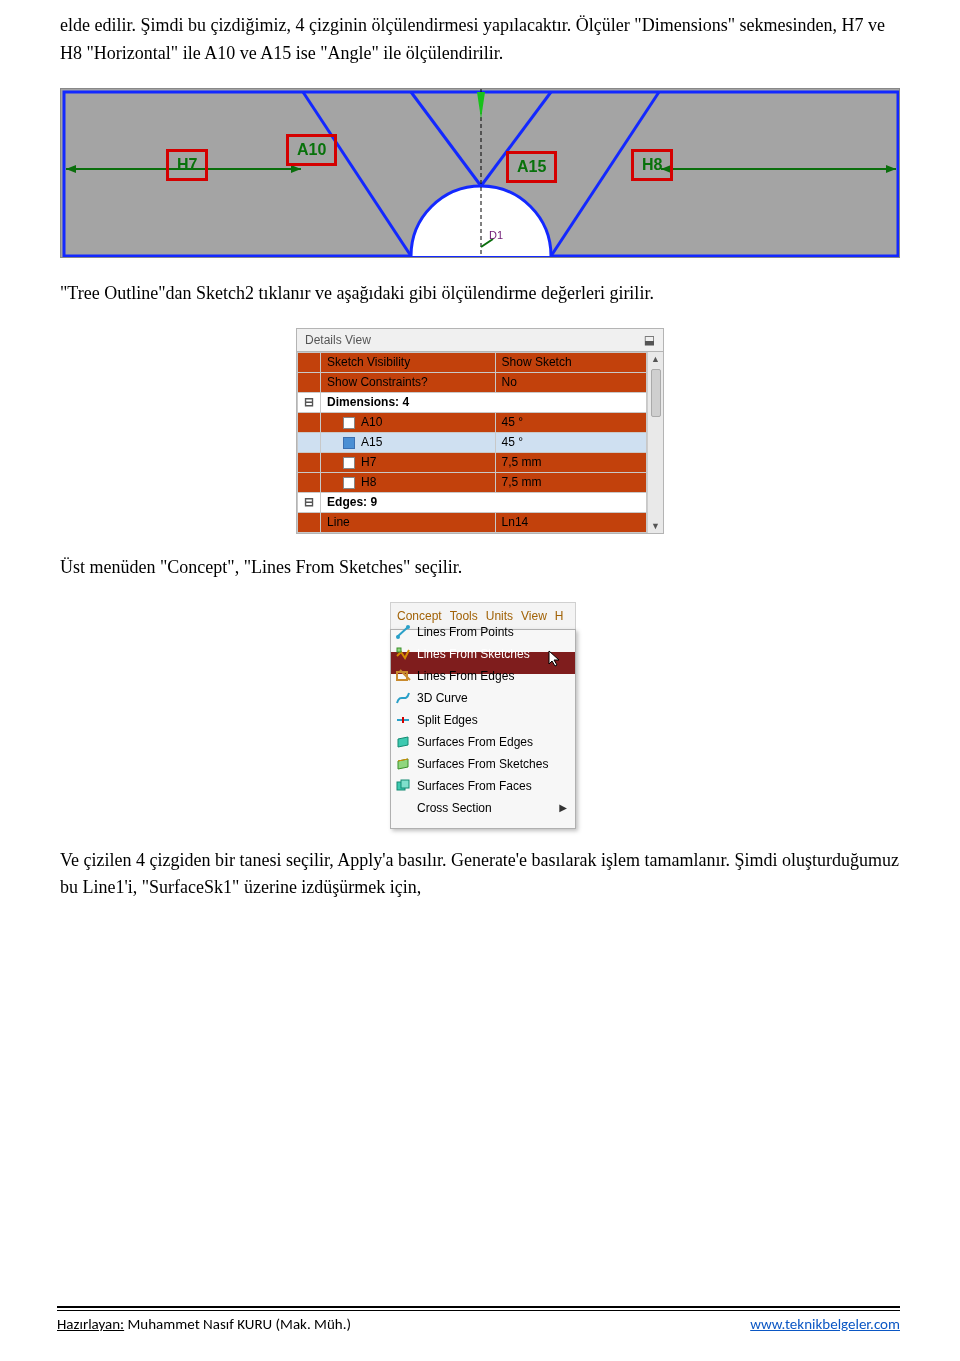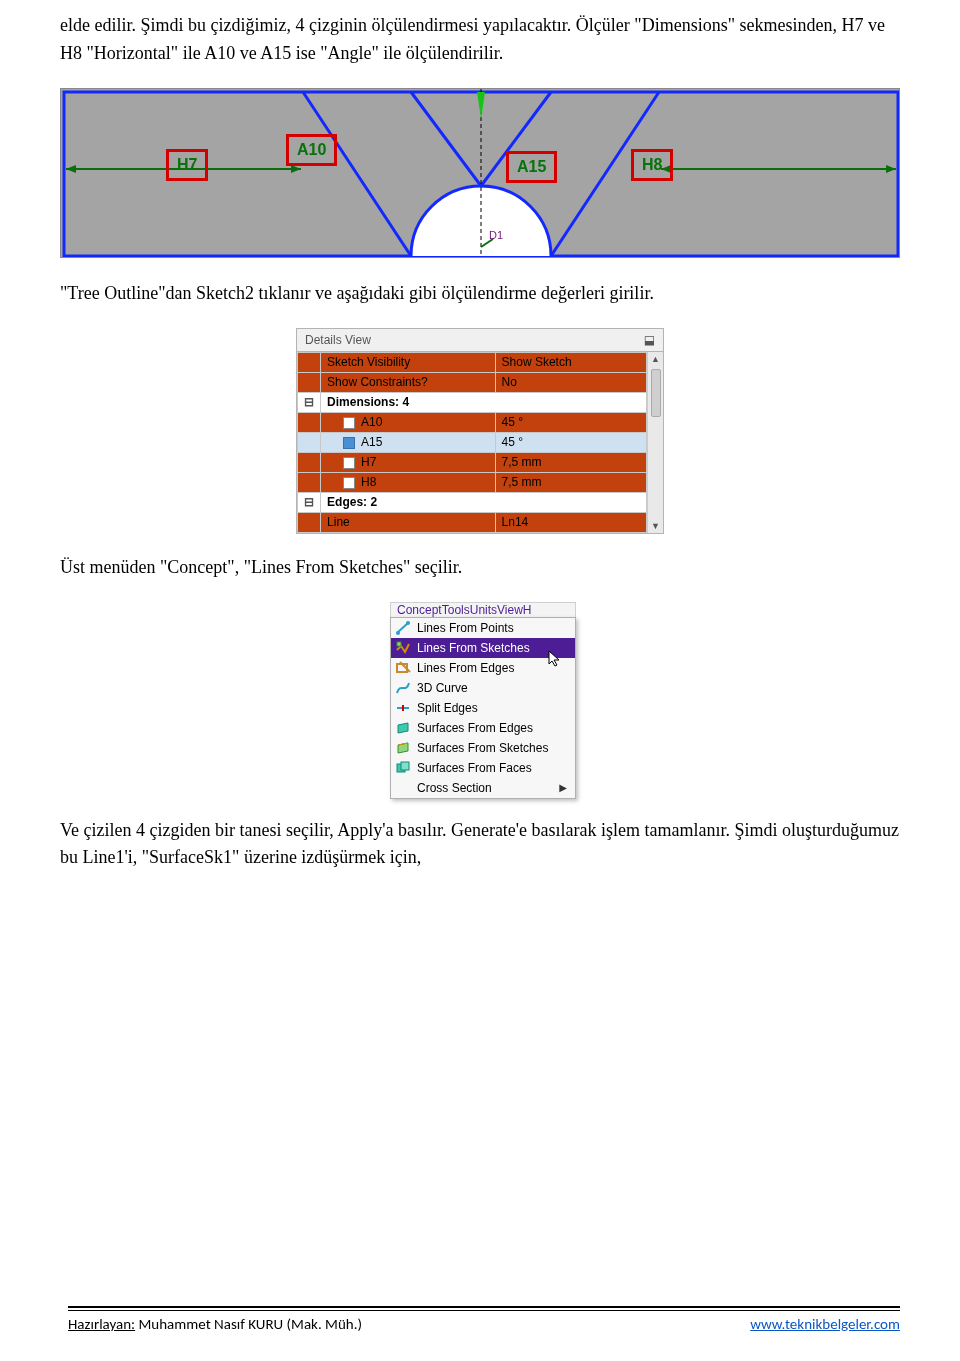--- a/index.html
+++ b/index.html
@@ -103,48 +103,48 @@
     margin-top:3px;
   }
   
   .menu-wrap {
     width: 186px;
     margin: 10px 0 18px 330px;
     font-family: "Segoe UI", Tahoma, Arial, sans-serif;
     font-size: 12px;
   }
   .menubar {
-    display:flex; gap:0;
-    padding:0 6px;
-    color:#4c1d95;
+    display:flex; gap:8px;
+    padding:6px 6px;
+    color:#a16207;
     background:#f4f4f4;
     border:1px solid #d0d0d0;
     border-bottom:none;
   }
   .dropdown {
     background:#f7f7f7;
     border:1px solid #b0b0b0;
     box-shadow:2px 2px 4px rgba(0,0,0,0.25);
   }
   .menu-item {
     display:flex; align-items:center;
     gap:6px;
-    padding:2px 8px 2px 4px;
+    padding:2px 8px 20px 4px;
     height:20px;
   }
-  .menu-item.sel { background:#4c1d95; color:#fff; }
+  .menu-item.sel { background:#7f1d1d; color:#fff; }
   .menu-icon { width:16px; height:16px; display:inline-flex; align-items:center; justify-content:center; }
   .menu-arrow { margin-left:auto; color:#333; font-size:10px; }
   .cursor {
     position:absolute;
     transform:translate(-2px,-2px);
   }
   .footer {
     position:absolute;
-    left:68px; right:60px;
+    left:57px; right:60px;
     bottom:28px;
   }
   .footer-rule {
     border:none;
     border-top:2px solid #000;
     margin-bottom:2px;
   }
   .footer-rule.thin { border-top:1px solid #000; }
   .footer-row {
     display:flex;
@@ -241,21 +241,21 @@
             <td class="cell-key indent"><span class="chk"></span><span>H7</span></td>
             <td>7,5 mm</td>
           </tr>
           <tr>
             <td class="toggle-col"></td>
             <td class="cell-key indent"><span class="chk"></span><span>H8</span></td>
             <td>7,5 mm</td>
           </tr>
           <tr class="group">
             <td class="toggle-col">⊟</td>
-            <td colspan="2">Edges: 2</td>
+            <td colspan="2">Edges: 9</td>
           </tr>
           <tr>
             <td class="toggle-col"></td>
             <td class="cell-key"><span>Line</span></td>
             <td>Ln14</td>
           </tr>
         </tbody>
     </table>
     <div class="scroll-rail">
       <div>

